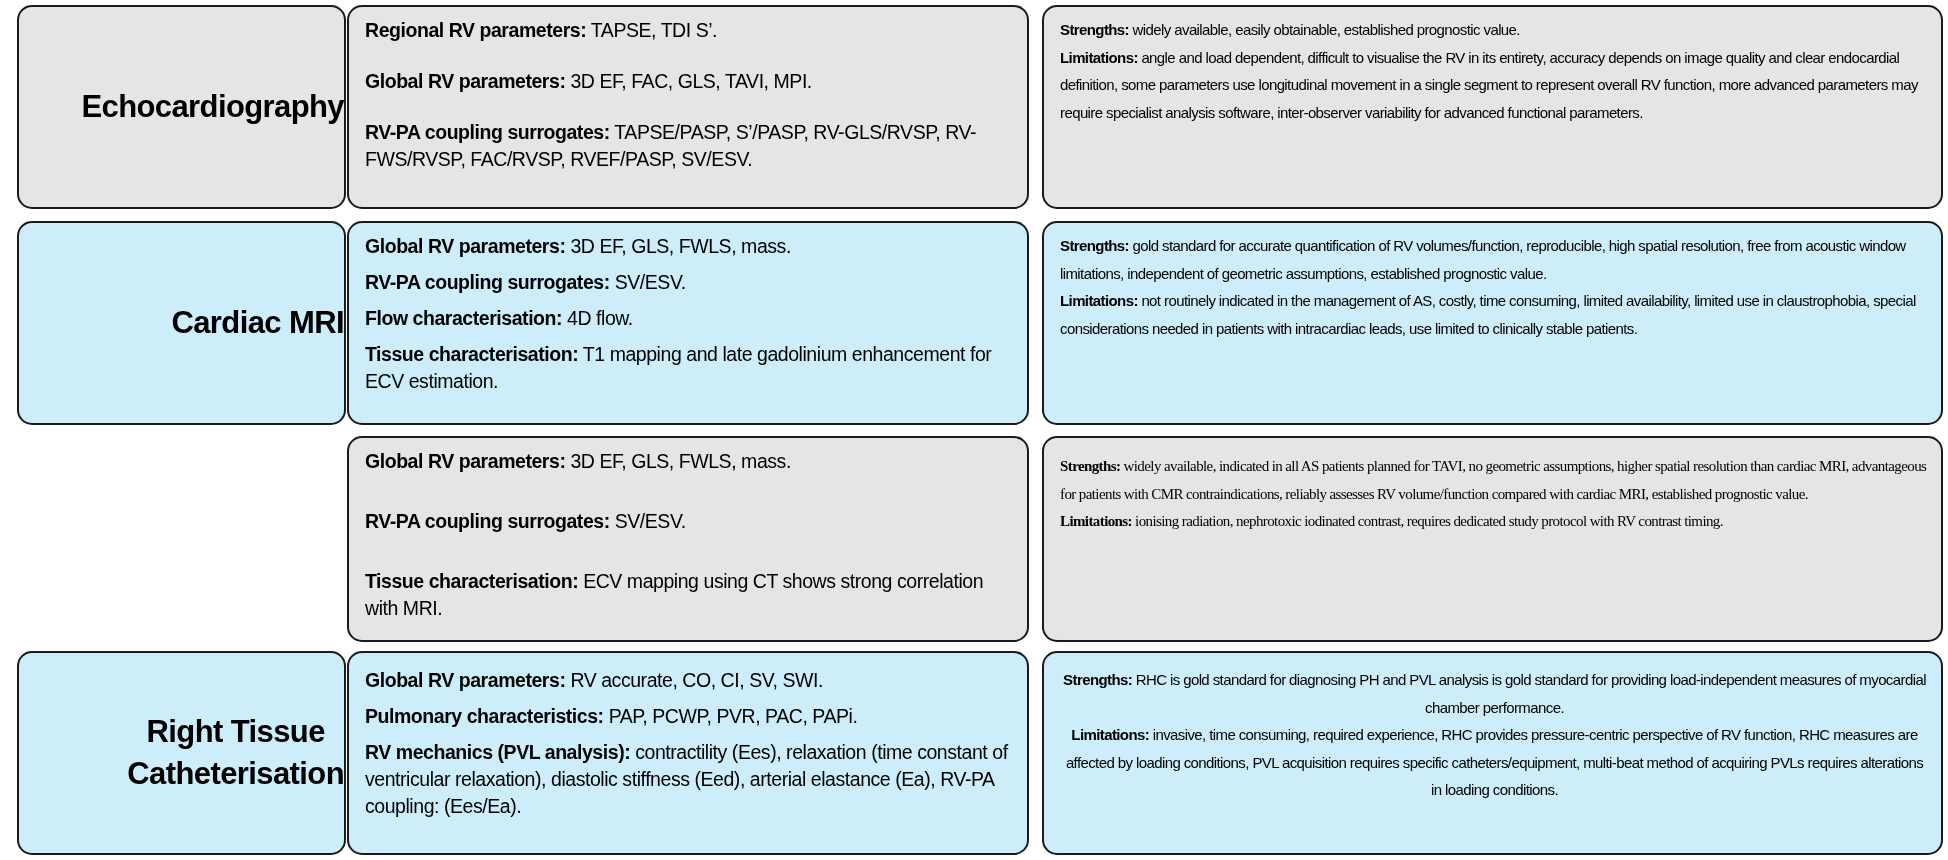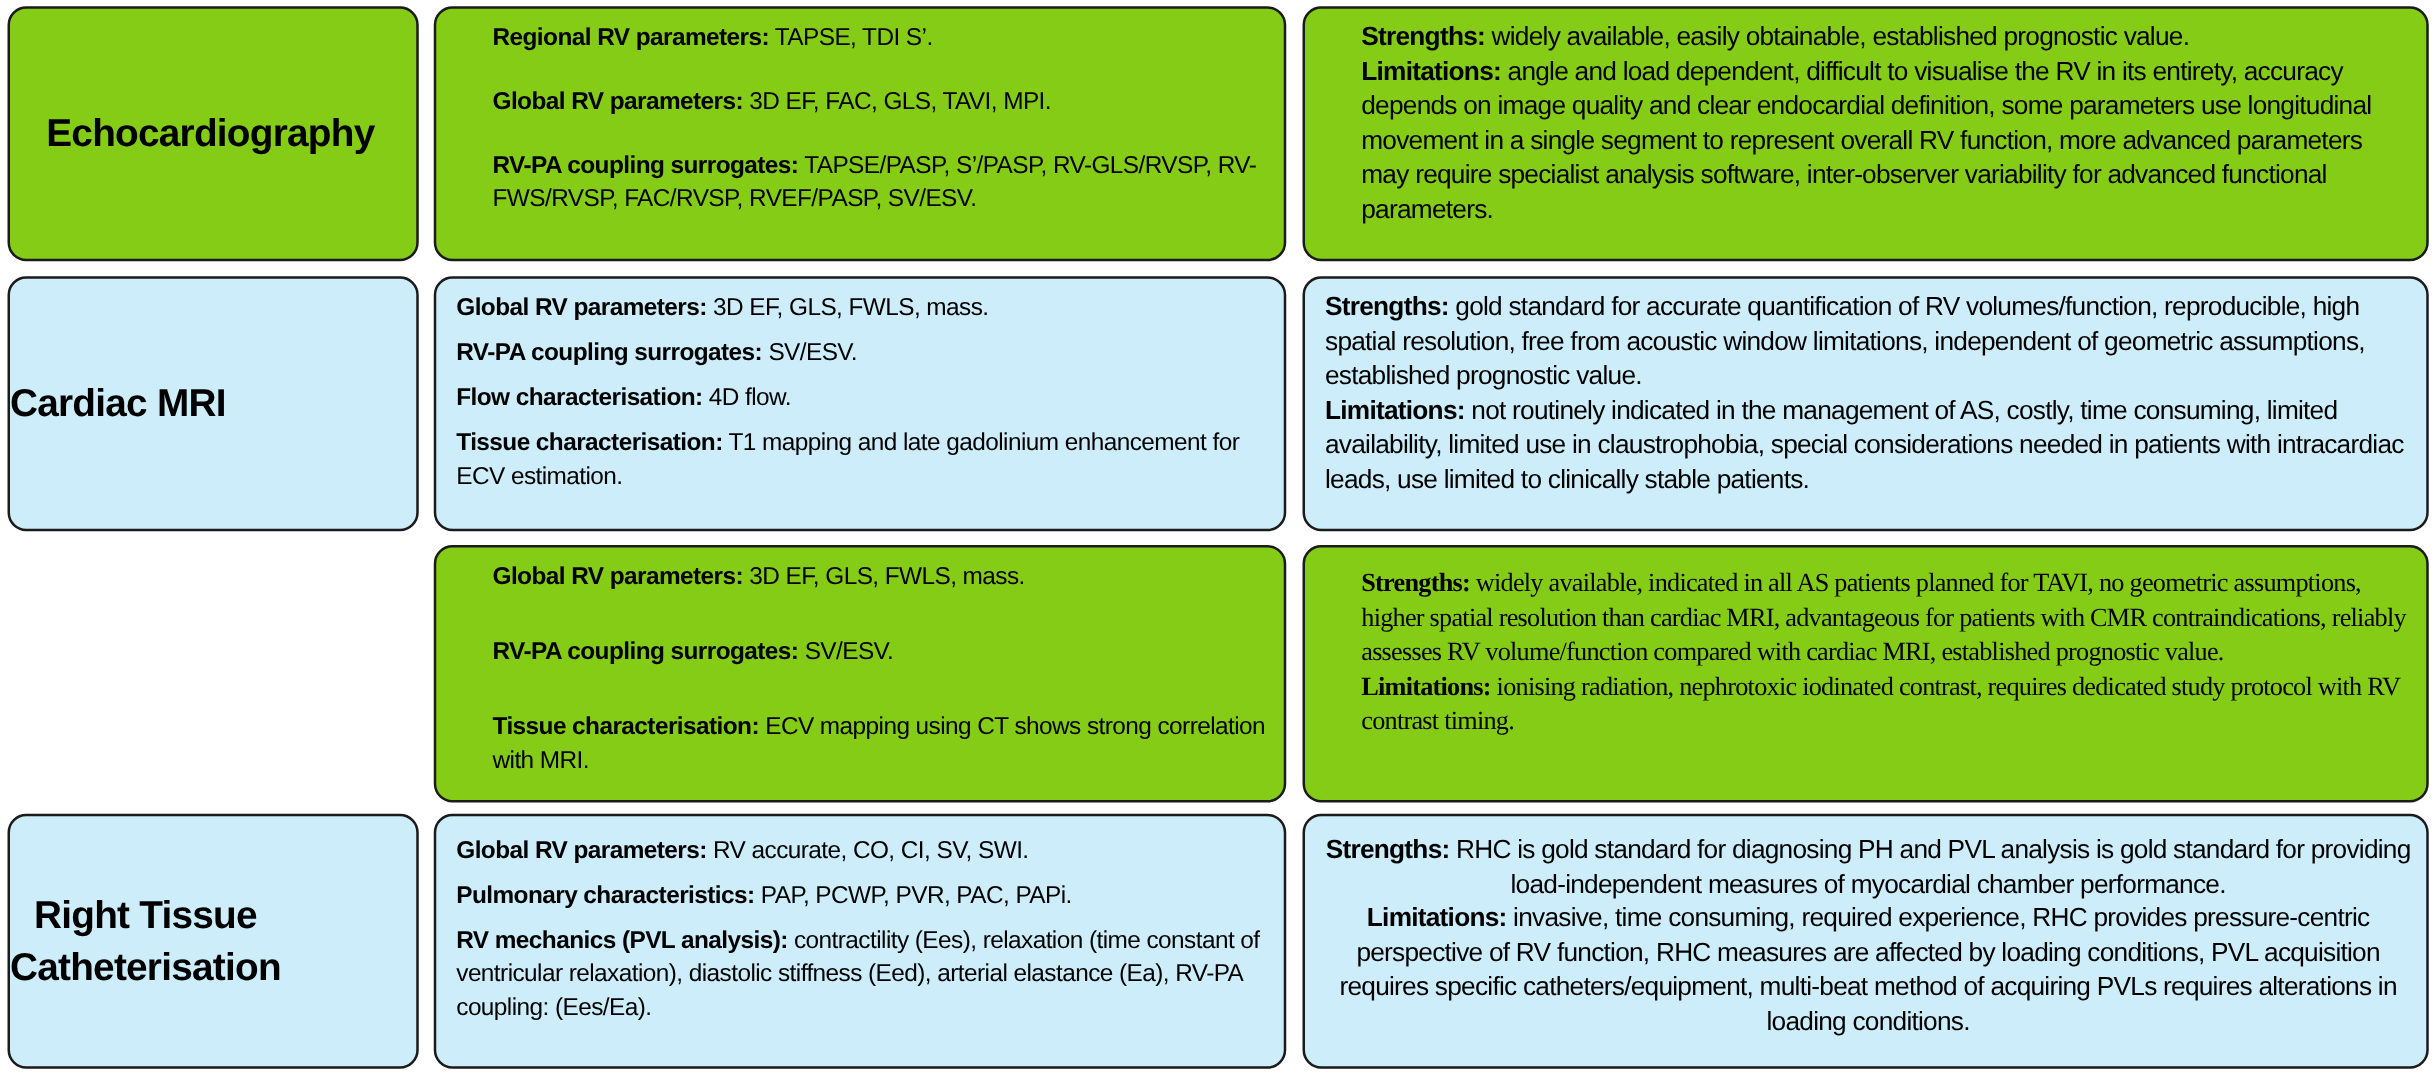--- a/index.html
+++ b/index.html
@@ -28,24 +28,24 @@
       width: 1938px;
     }
     .box {
       position: absolute;
       top: 0;
       bottom: 0;
       box-sizing: border-box;
       border: 2.5px solid #1b1b1b;
       border-radius: 15px;
     }
-    .green .box { background: #84cc16; padding-left: 29px; }
+    .green .box { background: #e5e5e5; }
     .blue .box { background: #ccedf9; }
 
-    .col-label { left: 1px; width: 329px; display: flex; align-items: center; justify-content: flex-start; text-align: center; }
+    .col-label { left: 12px; width: 329px; display: flex; align-items: center; justify-content: flex-end; text-align: center; }
     .col-params { left: 342px; width: 682px; }
     .col-eval { left: 1037px; width: 901px; }
 
     .label-text {
       font-weight: bold;
       font-size: 31px;
       line-height: 42px;
       letter-spacing: -0.6px;
     }
 
@@ -55,21 +55,21 @@
       letter-spacing: -0.45px;
       line-height: 27px;
     }
     .params .item { margin: 0; }
     .params.spaced .item + .item { margin-top: 24px; }
     .params.tight .item + .item { margin-top: 9px; }
     .params.ct .item + .item { margin-top: 33px; }
 
     .eval {
       padding: 9px 12px 0 16px;
-      font-size: 21px;
+      font-size: 15px;
       letter-spacing: -0.6px;
       line-height: 27.5px;
     }
     .eval p { margin: 0; }
 
     .k { font-weight: bold; }
   </style>
 </head>
 <body>
 

